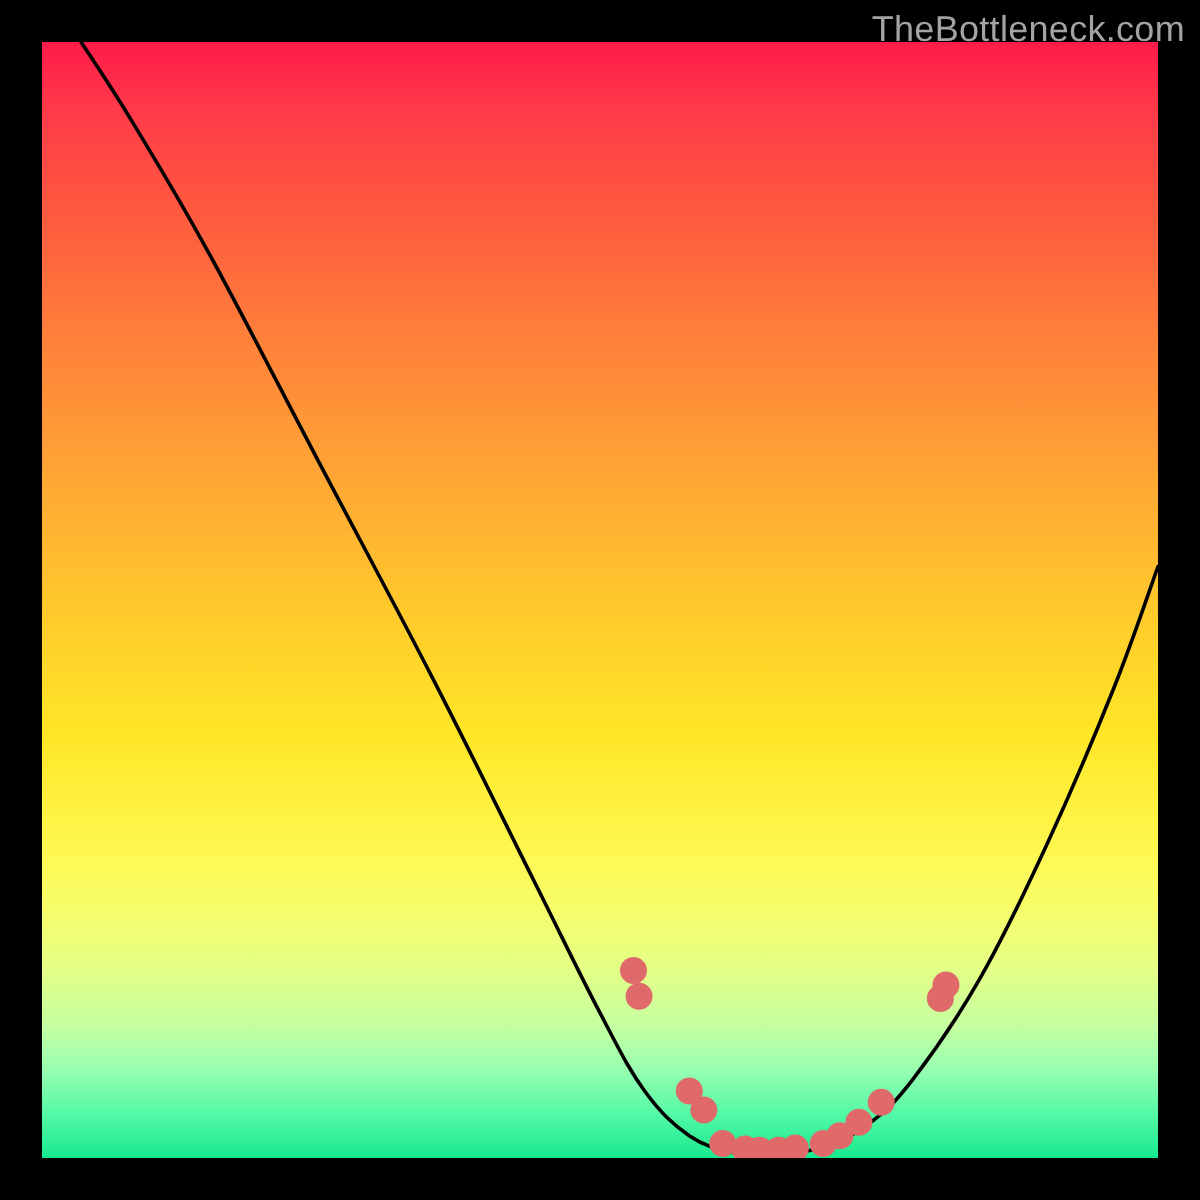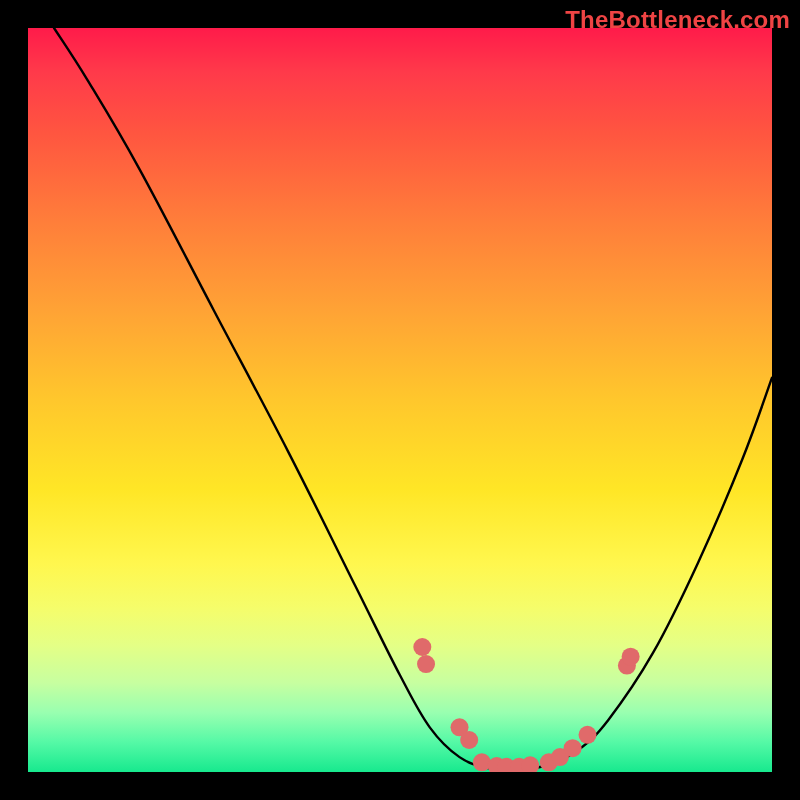--- a/index.html
+++ b/index.html
@@ -40,24 +40,24 @@
       #c7ffa0 88%,
       #99ffb0 92%,
       #55f9a6 96%,
       #17e98e 100%
     );
   }
   .watermark {
     position: absolute;
     top: 6px;
     right: 10px;
-    color: #ef4444;
+    color: #a3a3a3;
     font-size: 24px;
     letter-spacing: 0.2px;
-    font-weight: 700;
+    font-weight: 400;
     user-select: none;
   }
   svg.curve {
     position: absolute;
     left: 0;
     top: 0;
     width: 744px;
     height: 744px;
   }
 </style>

